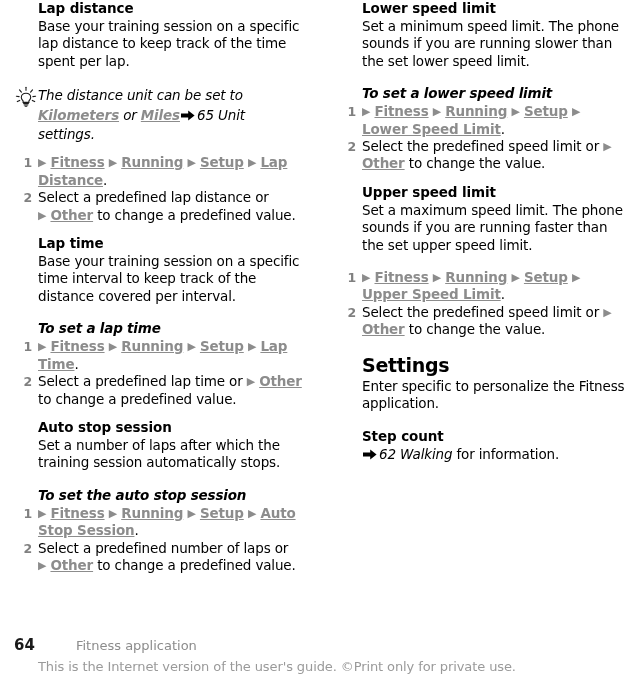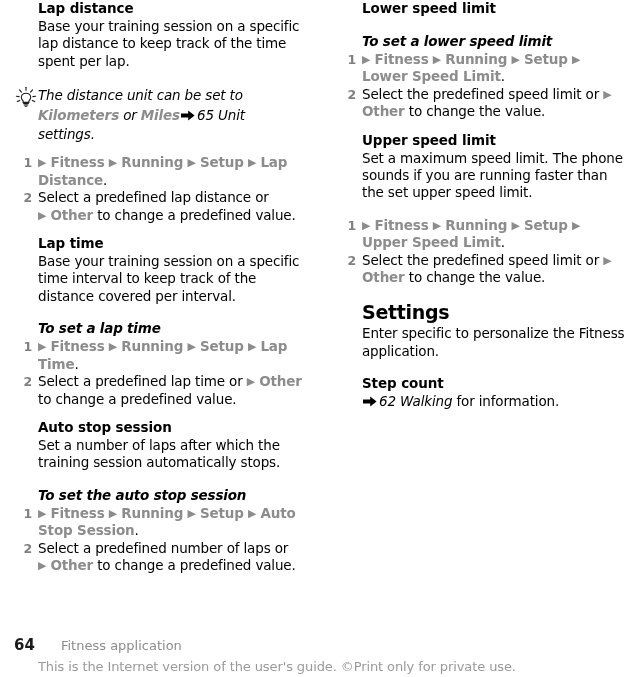--- a/index.html
+++ b/index.html
@@ -82,20 +82,21 @@
     text-align: right;
     font-size: 12.5px;
     font-weight: bold;
     color: #808080;
   }
 
   
   .menu {
     color: #8c8c8c;
     font-weight: bold;
+    text-decoration: underline;
   }
   .tri {
     color: #8c8c8c;
     font-weight: bold;
     font-size: 11px;
     vertical-align: 1px;
   }
   .arrow-solid {
     display: inline-block;
     vertical-align: -1px;
@@ -140,21 +141,21 @@
     white-space: nowrap;
   }
   .footer-pageno {
     font-size: 15px;
     font-weight: bold;
     color: #1a1a1a;
   }
   .footer-chapter {
     font-size: 13px;
     color: #8c8c8c;
-    margin-left: 21px;
+    margin-left: 36px;
   }
   .footer-line2 {
     position: absolute;
     left: 38px;
     bottom: 3px;
     font-size: 13px;
     color: #9a9a9a;
     white-space: nowrap;
     letter-spacing: -0.1px;
   }
@@ -260,20 +261,21 @@
       </li>
       <li>
         <span class="num">2</span><span>Select a predefined number of laps or </span><span class="tri">▶</span><span>&nbsp;</span><span class="menu">Other</span><span> to change a predefined value.</span>
       </li>
     </ol>
   </div>
 
   <div class="col col-right">
 
     <div class="h-sub">Lower speed limit</div>
+    <div class="body-p">Set a minimum speed limit. The phone sounds if you are running slower than the set lower speed limit.</div>
 
     <div class="spacer-lg"></div>
 
     <div class="h-task">To set a lower speed limit</div>
     <ol class="steps">
       <li>
         <span class="num">1</span>
         <span class="tri">▶</span>
         <span class="menu">Fitness</span>
         <span class="tri">▶</span>

